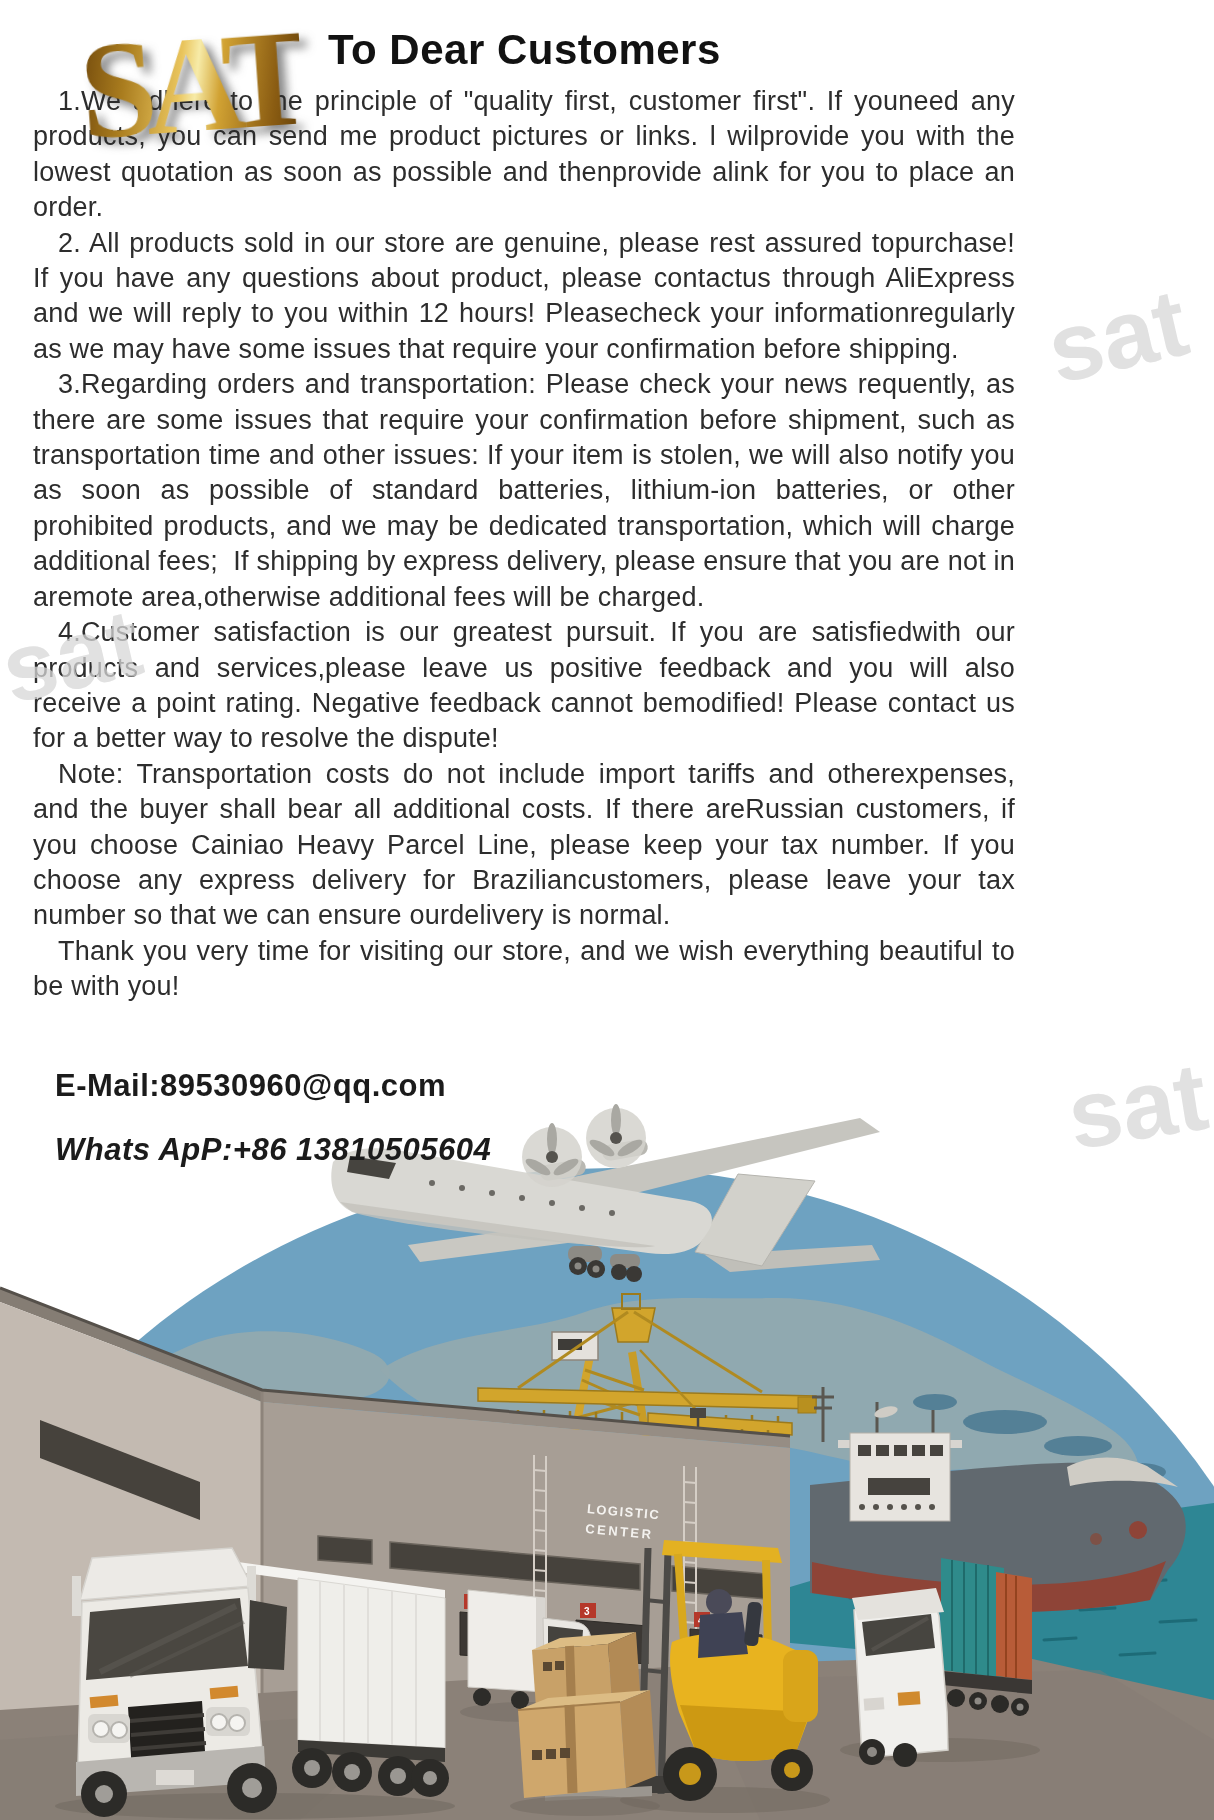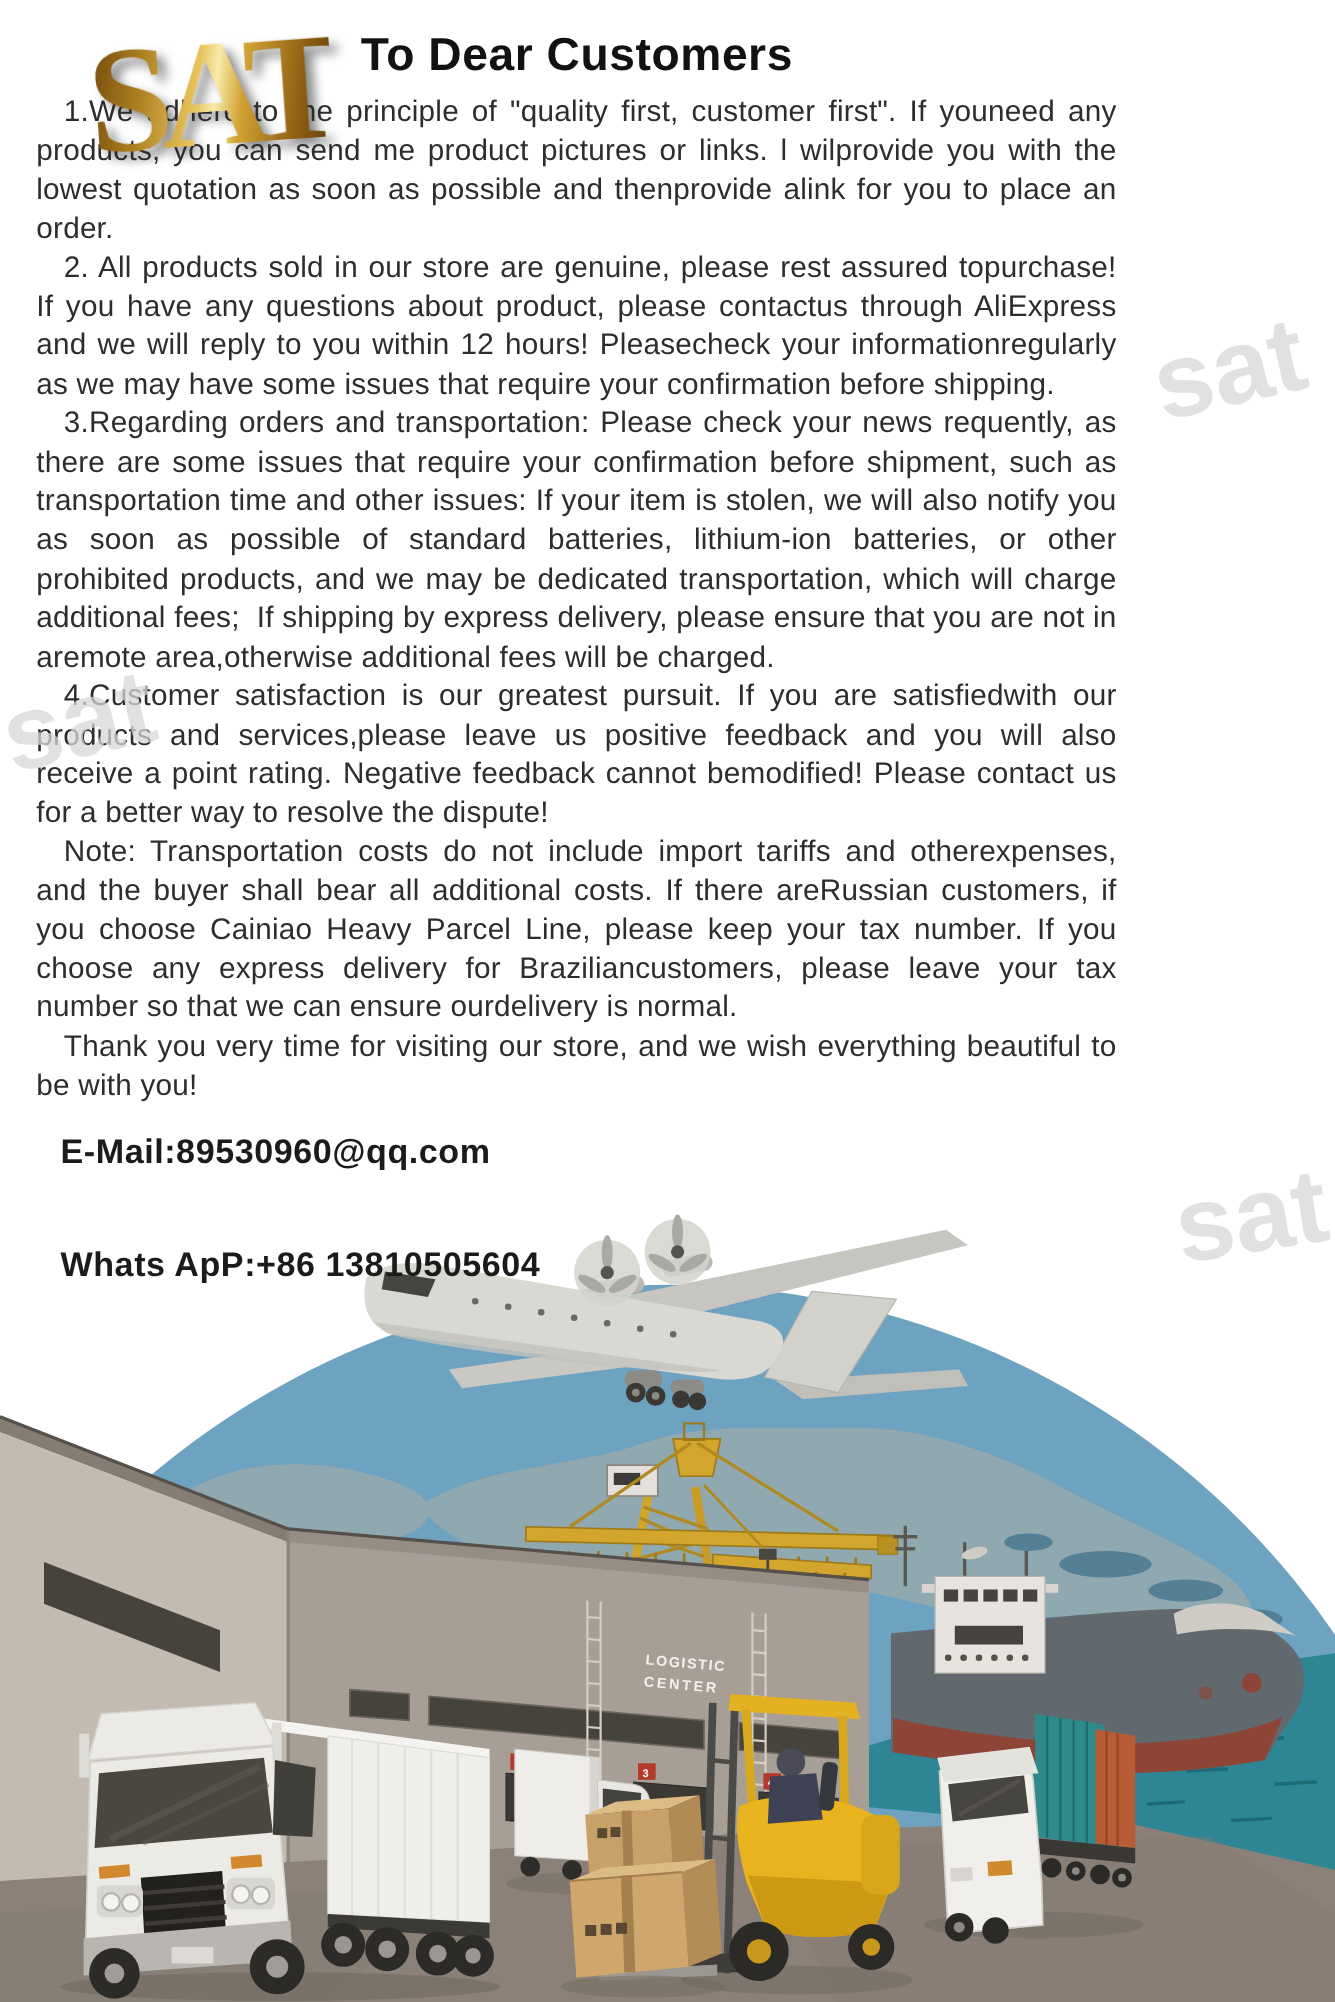--- a/index.html
+++ b/index.html
@@ -10,22 +10,22 @@
         background:linear-gradient(100deg,#6b430a 0%,#a97c1e 22%,#e9c45c 45%,#f7eba8 52%,#d1a233 62%,#8a5c12 85%,#5e3c06 100%);
         -webkit-background-clip:text;background-clip:text;color:transparent;
         filter:drop-shadow(7px 7px 5px rgba(40,40,40,.55));z-index:3;}
   .title{position:absolute;left:328px;top:26px;font-size:42px;font-weight:bold;color:#121212;
          letter-spacing:.5px;z-index:2;}
   .notice{position:absolute;left:33px;top:84px;width:982px;font-size:27px;line-height:35.4px;
           letter-spacing:.2px;text-align:justify;z-index:2;}
   .notice p{margin:0;text-indent:25px;}
   .contact{position:absolute;left:55px;font-size:31px;font-weight:bold;color:#1b1b1b;
            letter-spacing:.5px;z-index:2;}
-  .contact.email{top:1029px;}
-  .contact.whatsapp{top:1132px;}
+  .contact.email{top:1068px;}
+  .contact.whatsapp{top:1132px;font-style:italic;}
   .wm{position:absolute;font-size:96px;font-weight:bold;color:#d7d7d7;opacity:.75;line-height:1;
       transform:rotate(-13deg);z-index:4;pointer-events:none;}
   .wm.wm1{left:1048px;top:288px;}
   .wm.wm2{left:2px;top:608px;}
   .wm.wm3{left:1068px;top:1058px;transform:rotate(-9deg);}
   .illustration{position:absolute;left:0;top:950px;width:1214px;height:870px;z-index:1;}
   svg text.sign{font-family:"Liberation Sans",sans-serif;font-weight:bold;fill:#f4f2ef;}
   svg text.docknum{font-family:"Liberation Sans",sans-serif;font-weight:bold;fill:#ffffff;font-size:10px;}
 </style>
 </head>

